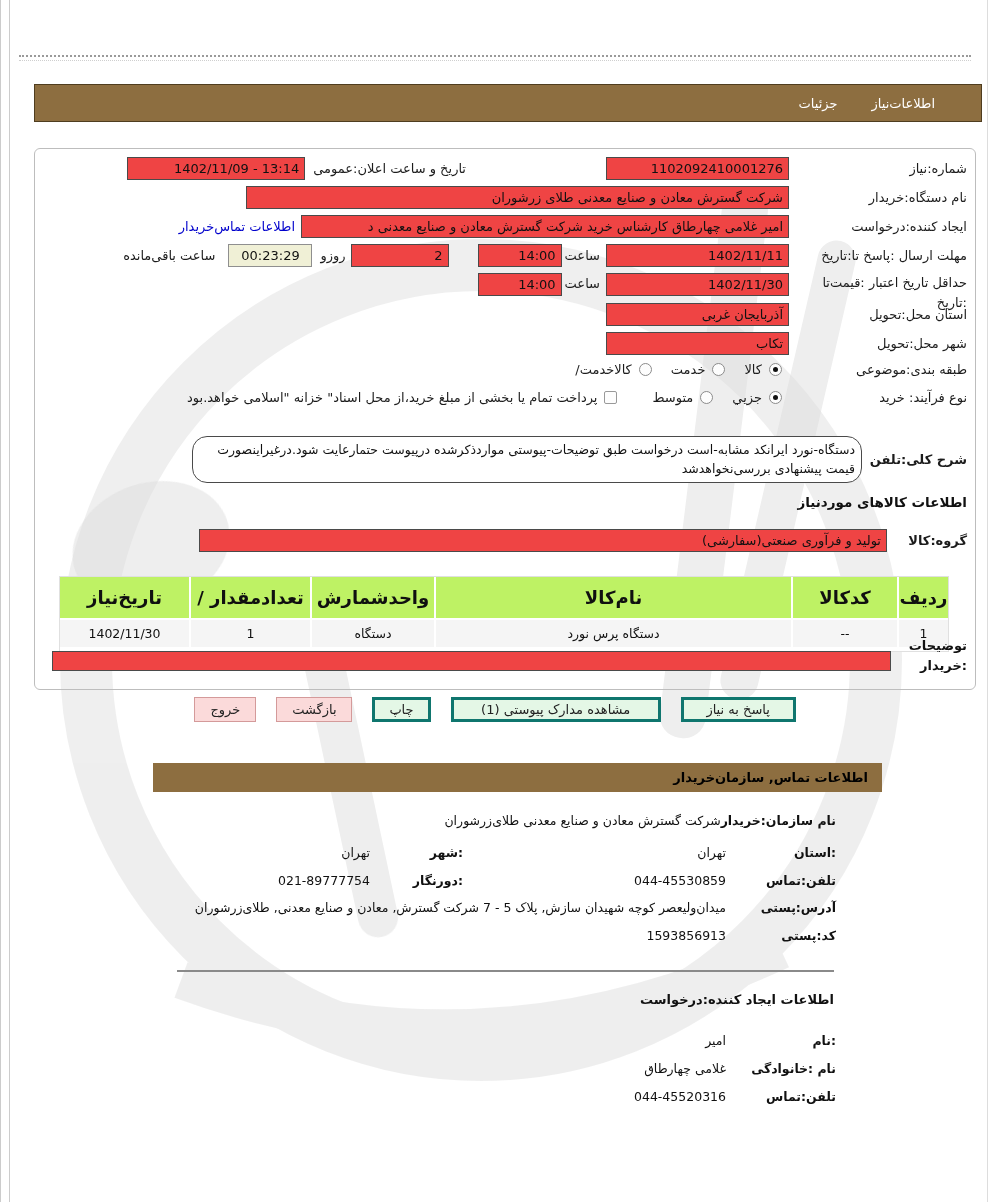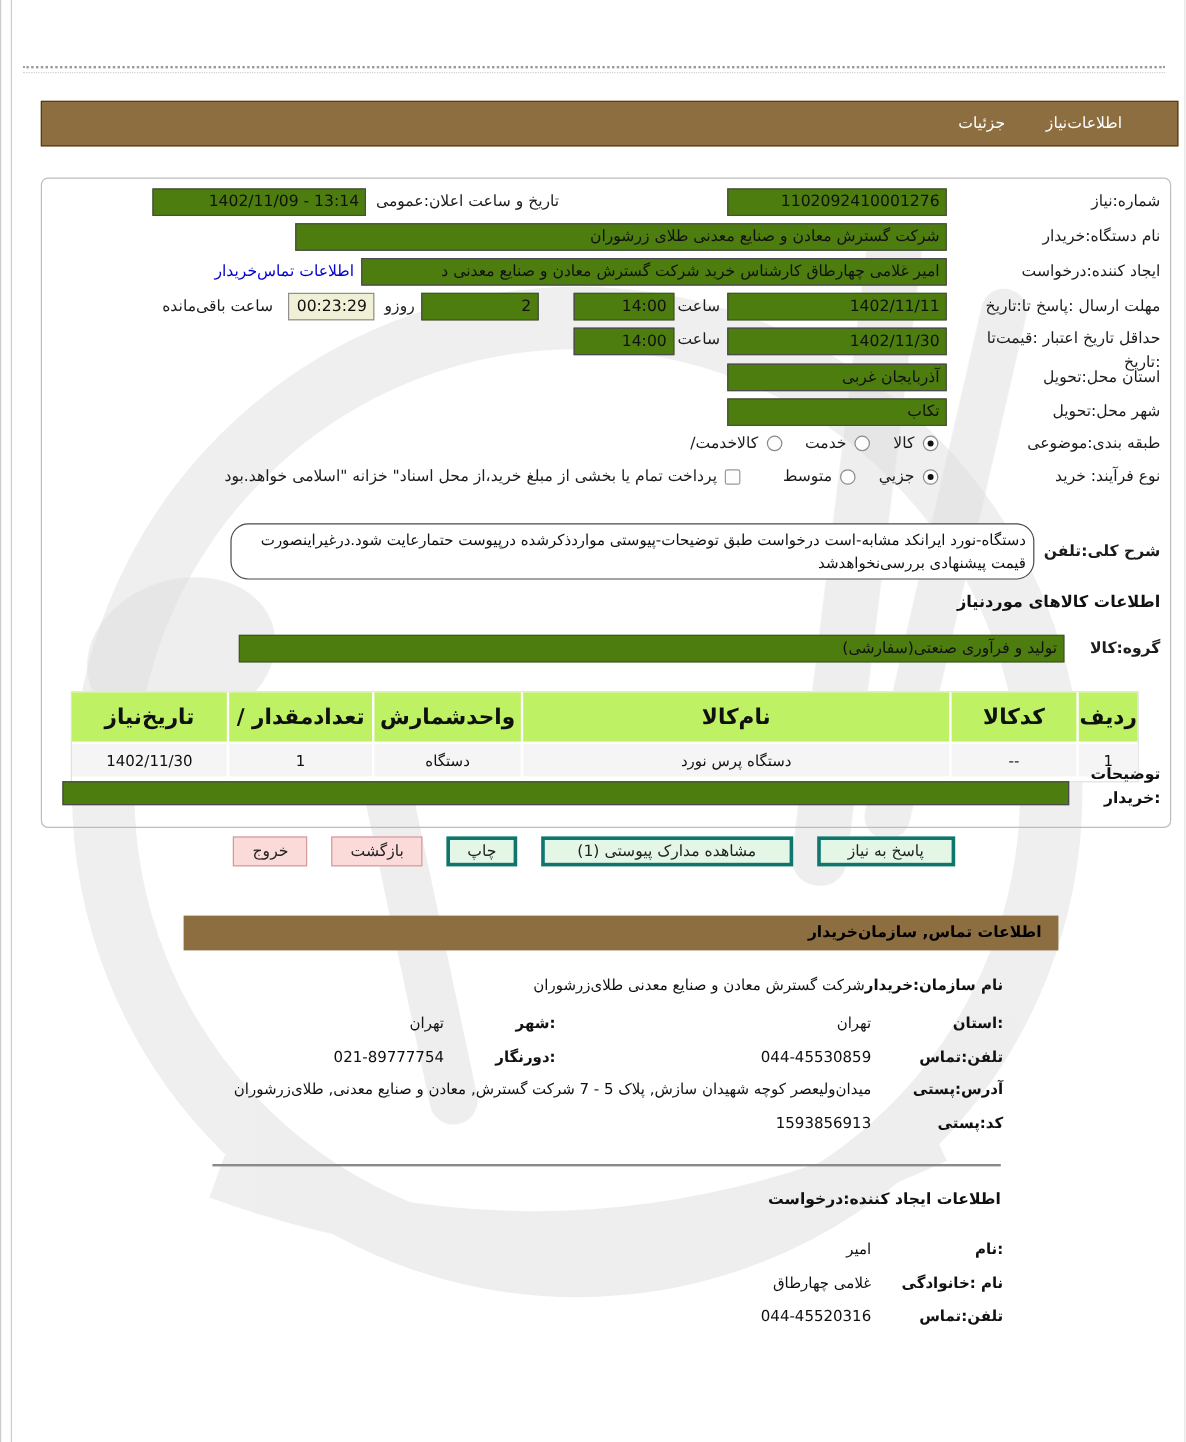--- a/index.html
+++ b/index.html
@@ -20,21 +20,21 @@
   .bar2 { position:absolute; left:152px; top:763px; width:729px; height:29px; background:#8d6e40;
           color:#000000; display:flex; direction:rtl; align-items:center; padding:0 14px;
           font-size:13px; font-weight:bold; z-index:1; }
 
   
   .card { position:absolute; left:33px; top:148px; width:942px; height:542px;
           border:1px solid #bdbdbd; border-radius:6px; z-index:1; }
   .frow { position:absolute; right:8px; left:8px; display:flex; direction:rtl; align-items:center;
           font-size:13px; color:#1c1c1c; }
   .flabel { width:178px; flex-shrink:0; }
-  .ibox { height:23px; border:1px solid #4a4a4a; background:#4d7c0f; font-size:13px;
+  .ibox { height:23px; border:1px solid #4a4a4a; background:#ef4444; font-size:13px;
           display:flex; align-items:center; padding:0 5px; color:#111; }
   .ibox.num { direction:ltr; justify-content:flex-end; }
   .ibox.rtl { direction:rtl; justify-content:flex-start; }
   .countdown { background:#f0f0d6; border:1px solid #8f8f8f; justify-content:center; direction:ltr; }
   .link { color:#0000cc; cursor:pointer; white-space:nowrap; }
   .radio { width:13px; height:13px; border:1px solid #8a8a8a; border-radius:50%; background:#fdfdfd;
            display:inline-block; position:relative; flex-shrink:0; }
   .radio.sel::after { content:""; position:absolute; left:3px; top:3px; width:5px; height:5px;
            border-radius:50%; background:#111; }
   .checkbox { width:13px; height:13px; border:1px solid #999; border-radius:2px; background:#fdfdfd;
@@ -119,21 +119,21 @@
       <span class="link" style="margin-right:6px;">اطلاعات تماس‌خریدار</span>
     </div>
 
     <div class="frow" style="top:95px;">
       <span class="flabel">مهلت ارسال :پاسخ تا:تاریخ</span>
       <div class="ibox num" style="width:183px;">1402/11/11</div>
       <span style="margin-right:6px;">ساعت</span>
       <div class="ibox num" style="width:84px;margin-right:3px;">14:00</div>
       <div class="ibox num" style="width:98px;margin-right:29px;">2</div>
       <span style="margin-right:5px;">روزو</span>
-      <div class="ibox countdown" style="width:72px;margin-right:8px;">00:23:29</div>
+      <div class="ibox countdown" style="width:84px;margin-right:8px;">00:23:29</div>
       <span style="margin-right:13px;">ساعت باقی‌مانده</span>
     </div>
 
     <div class="frow" style="top:124px;align-items:flex-start;">
       <span class="flabel" style="line-height:1.55;">حداقل تاریخ اعتبار :قیمت‌تا :تاریخ</span>
       <div class="ibox num" style="width:183px;">1402/11/30</div>
       <span style="margin-right:6px;margin-top:3px;">ساعت</span>
       <div class="ibox num" style="width:84px;margin-right:3px;">14:00</div>
     </div>
 

